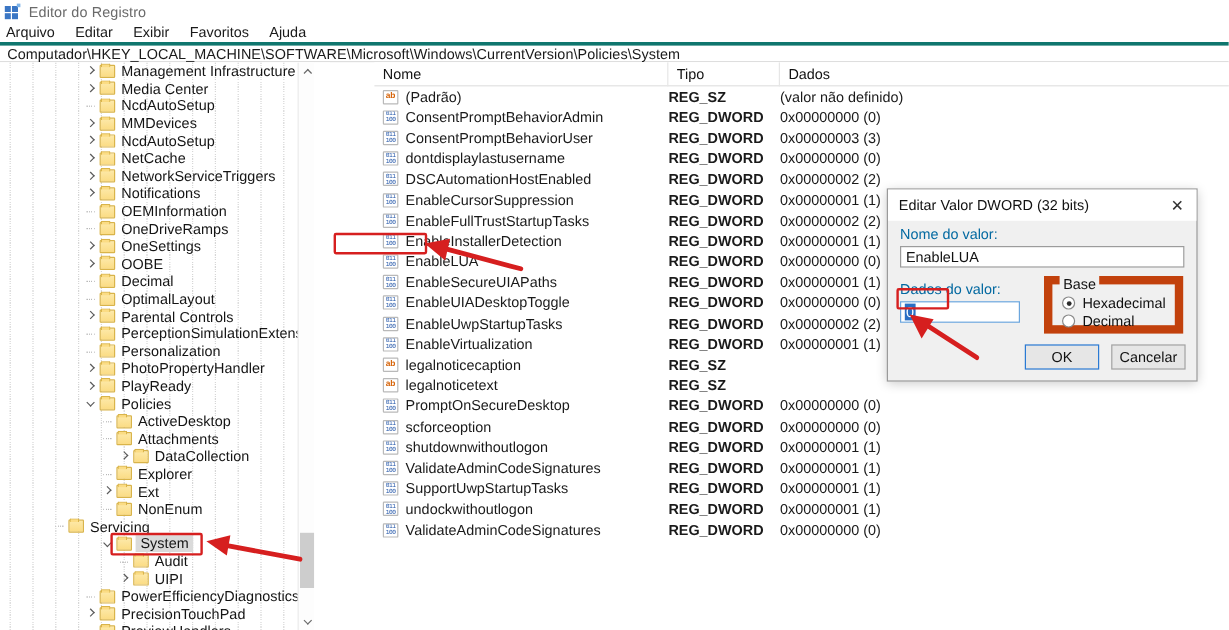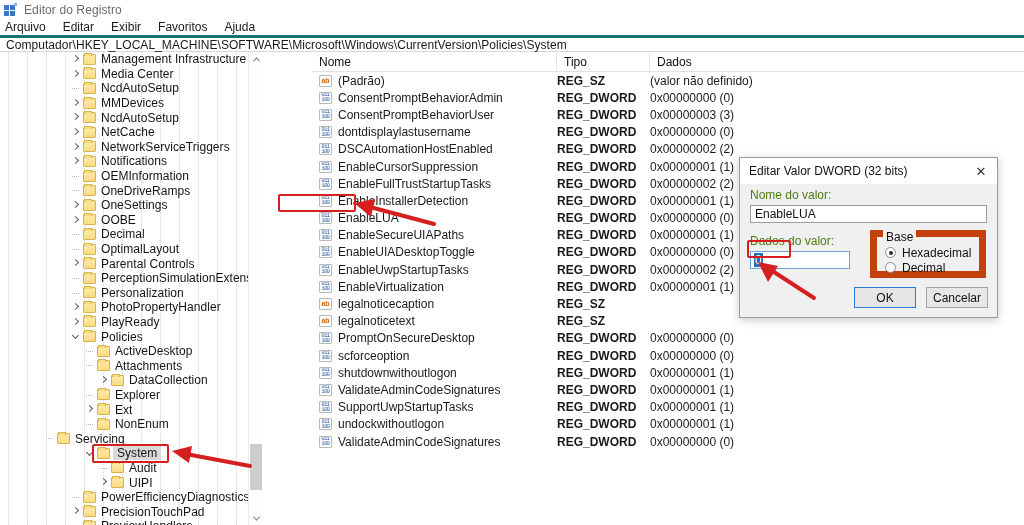--- a/index.html
+++ b/index.html
@@ -145,21 +145,21 @@
   }
   .dlg-title {
     height: 26px; display: flex; align-items: center; background: #ffffff;
     padding-left: 9px; font-size: 12px; color: #111;
   }
   .dlg-close {
     position: absolute; right: 0; top: 0; width: 32px; height: 26px;
     display: flex; align-items: center; justify-content: center; font-size: 13px; color: #333;
   }
   .dlg-body { position: relative; padding: 0 10px; }
-  .dlg-label { font-size: 12px; color: #4d7c0f; margin: 4px 0 3px; }
+  .dlg-label { font-size: 12px; color: #0369a1; margin: 4px 0 3px; }
   .dlg-input {
     height: 18px; background: #ffffff; border: 1px solid #9c9c9c;
     display: flex; align-items: center; padding-left: 4px; font-size: 12px; color: #111;
   }
   .row2 { display: flex; margin-top: 7px; }
   .col-left { width: 110px; }
   .data-input {
     height: 18px; background: #ffffff; border: 1px solid #6ca6dd;
     display: flex; align-items: center; padding-left: 3px; width: 100px;
   }

